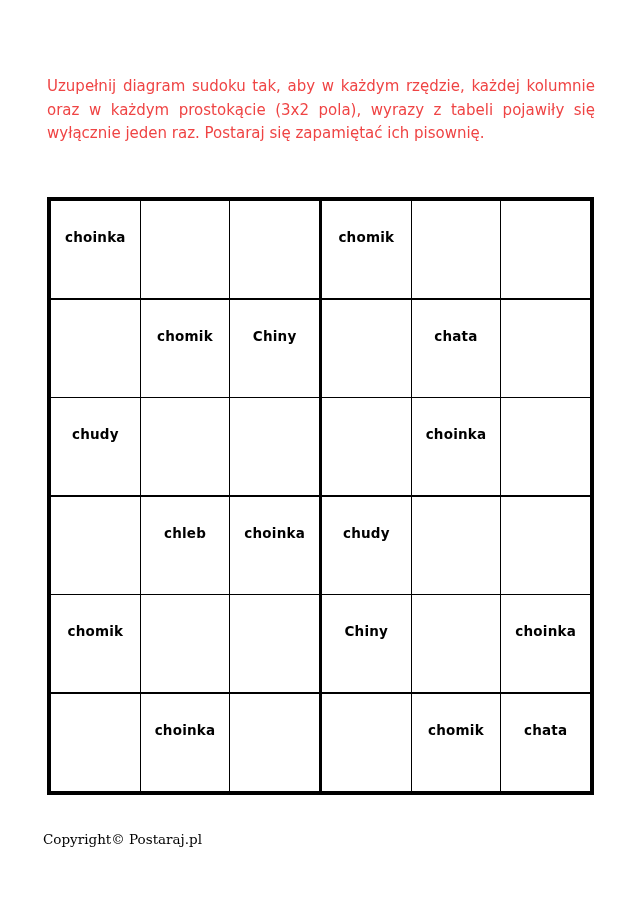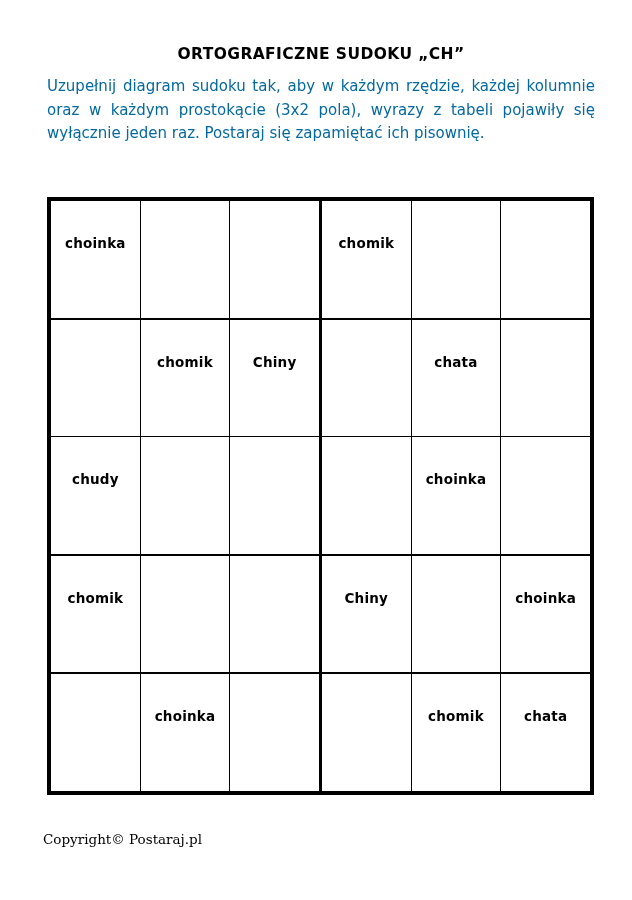--- a/index.html
+++ b/index.html
@@ -43,21 +43,21 @@
   .instructions {
     position: absolute;
     left: 47px;
     top: 75px;
     width: 548px;
     font-family: "DejaVu Sans", sans-serif;
     font-size: 15px;
     line-height: 23.5px;
     text-align: justify;
     text-justify: inter-word;
-    color: #0369a1;
+    color: #ef4444;
   }
 
   
   .grid-wrap {
     position: absolute;
     left: 47px;
     top: 197px;
     width: 547px;
     height: 598px;
     box-sizing: border-box;
@@ -113,21 +113,20 @@
     font-weight: normal;
     color: #000000;
     white-space: nowrap;
   }
 </style>
 </head>
 <body>
 
 <div id="worksheet">
 
-  <div class="title">ORTOGRAFICZNE SUDOKU „CH”</div>
 
   <div class="instructions">Uzupełnij diagram sudoku tak, aby w każdym rzędzie, każdej kolumnie oraz w każdym prostokącie (3x2 pola), wyrazy z tabeli pojawiły się wyłącznie jeden raz. Postaraj się zapamiętać ich pisownię.</div>
 
   <div class="grid-wrap">
     <table class="grid">
       <tbody>
         <tr class="block-bottom">
           <td>
               <span class="cell-text">choinka</span>
             </td>
@@ -158,20 +157,34 @@
               <span class="cell-text">chudy</span>
             </td>
           <td></td>
           <td class="block-right"></td>
           <td></td>
           <td>
               <span class="cell-text">choinka</span>
             </td>
           <td></td>
         </tr>
+        <tr>
+          <td></td>
+          <td>
+              <span class="cell-text">chleb</span>
+            </td>
+          <td class="block-right">
+              <span class="cell-text">choinka</span>
+            </td>
+          <td>
+              <span class="cell-text">chudy</span>
+            </td>
+          <td></td>
+          <td></td>
+        </tr>
         <tr class="block-bottom">
           <td>
               <span class="cell-text">chomik</span>
             </td>
           <td></td>
           <td class="block-right"></td>
           <td>
               <span class="cell-text">Chiny</span>
             </td>
           <td></td>

